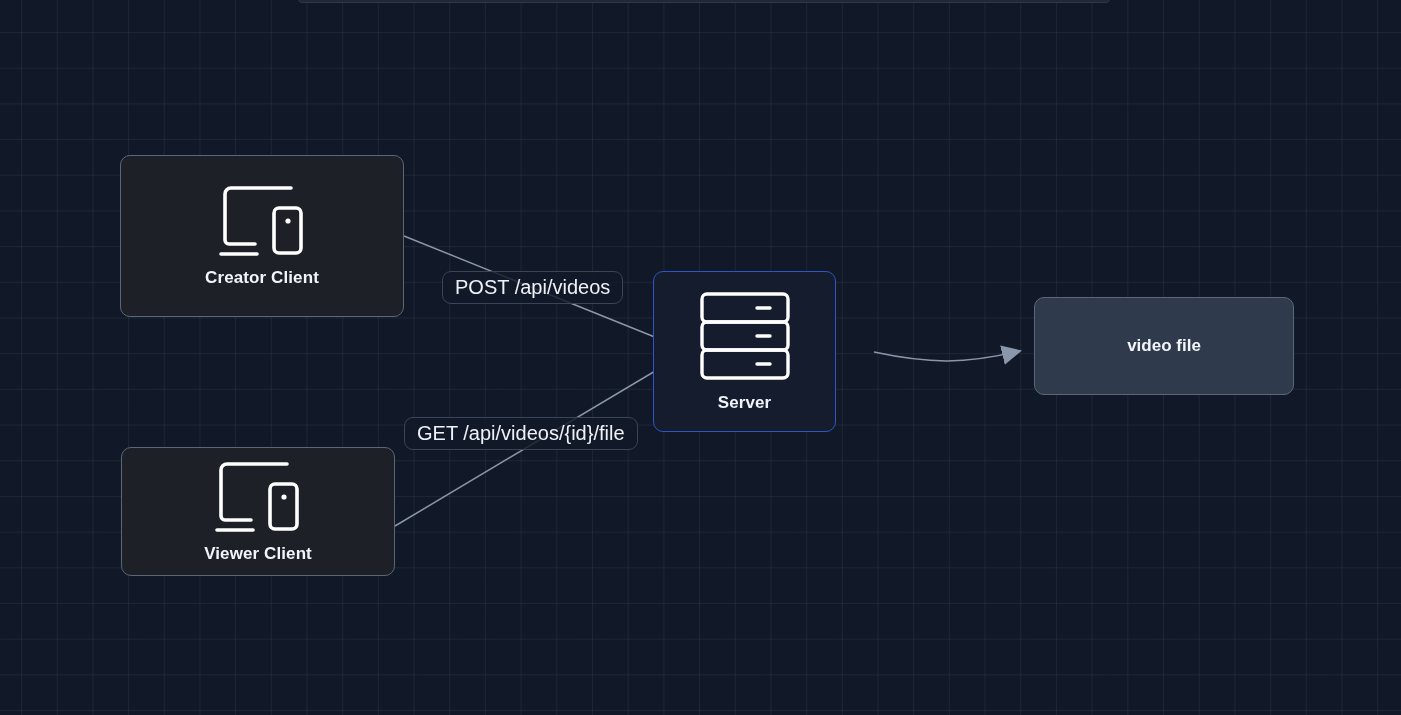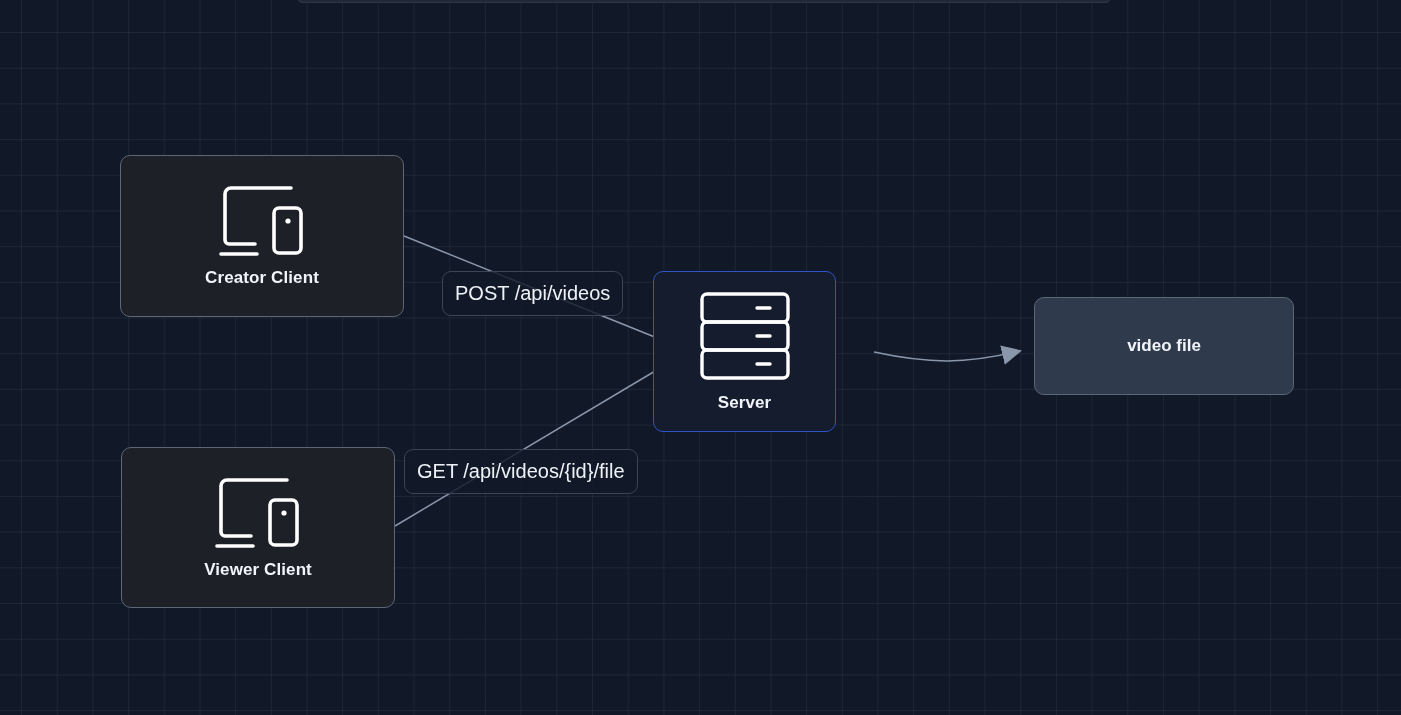--- a/index.html
+++ b/index.html
@@ -22,21 +22,21 @@
     position: absolute; box-sizing: border-box; border-radius: 10px;
     display: flex; flex-direction: column; align-items: center; justify-content: center;
     color: #f1f5f9; font-weight: bold; font-size: 17px;
   }
   .node.client { background: #1d2027; border: 1.3px solid #5b6676; }
   .node.server { background: #141c2e; border: 1.5px solid #2f55c8; }
   .node.store  { background: #2f3a4c; border: 1.3px solid #5b6676; }
   .node .icon { display: block; }
   .node .label { margin-top: 12px; letter-spacing: 0.1px; }
   .edge-label {
-    position: absolute; box-sizing: border-box; height: 45px;
+    position: absolute; box-sizing: border-box; height: 33px;
     padding: 15px 12px; display: flex; align-items: center;
     background: rgba(17,24,39,0.82); border: 1px solid #3b4556; border-radius: 9px;
     color: #eef2f7; font-size: 20px; white-space: nowrap;
   }
 </style>
 </head>
 <body>
 
 <div class="topbar"></div>
 
@@ -54,21 +54,21 @@
 <div class="node client" style="left:120px; top:155px; width:284px; height:162px;">
   <svg class="icon" width="90" height="72" viewBox="0 0 90 72">
     <path d="M74,4 H14 a6,6 0 0 0 -6,6 V56 a4,4 0 0 0 4,4 H38" stroke="#fff" stroke-width="3.6" fill="none" stroke-linecap="round"></path>
     <line x1="4" y1="70" x2="40" y2="70" stroke="#fff" stroke-width="3.6" stroke-linecap="round"></line>
     <rect x="57" y="24" width="27" height="45" rx="5" stroke="#fff" stroke-width="3.6" fill="none"></rect>
     <circle cx="71" cy="37" r="2.6" fill="#fff"></circle>
   </svg>
   <span class="label">Creator Client</span>
 </div>
 
-<div class="node client" style="left:121px; top:447px; width:274px; height:161px;">
+<div class="node client" style="left:121px; top:447px; width:274px; height:129px;">
   <svg class="icon" width="90" height="72" viewBox="0 0 90 72">
     <path d="M74,4 H14 a6,6 0 0 0 -6,6 V56 a4,4 0 0 0 4,4 H38" stroke="#fff" stroke-width="3.6" fill="none" stroke-linecap="round"></path>
     <line x1="4" y1="70" x2="40" y2="70" stroke="#fff" stroke-width="3.6" stroke-linecap="round"></line>
     <rect x="57" y="24" width="27" height="45" rx="5" stroke="#fff" stroke-width="3.6" fill="none"></rect>
     <circle cx="71" cy="37" r="2.6" fill="#fff"></circle>
   </svg>
   <span class="label">Viewer Client</span>
 </div>
 
 <div class="node server" style="left:653px; top:271px; width:183px; height:161px;">
@@ -83,15 +83,15 @@
   <span class="label">Server</span>
 </div>
 
 <div class="node store" style="left:1034px; top:297px; width:260px; height:98px;">
   <span>video file</span>
 </div>
 
 <div class="edge-label" style="left:442px; top:271px;">
   <span>POST /api/videos</span>
 </div>
-<div class="edge-label" style="left:404px; top:417px;margin-top:32px;">
+<div class="edge-label" style="left:404px; top:417px;">
   <span>GET /api/videos/{id}/file</span>
 </div>
 
 </body></html>

